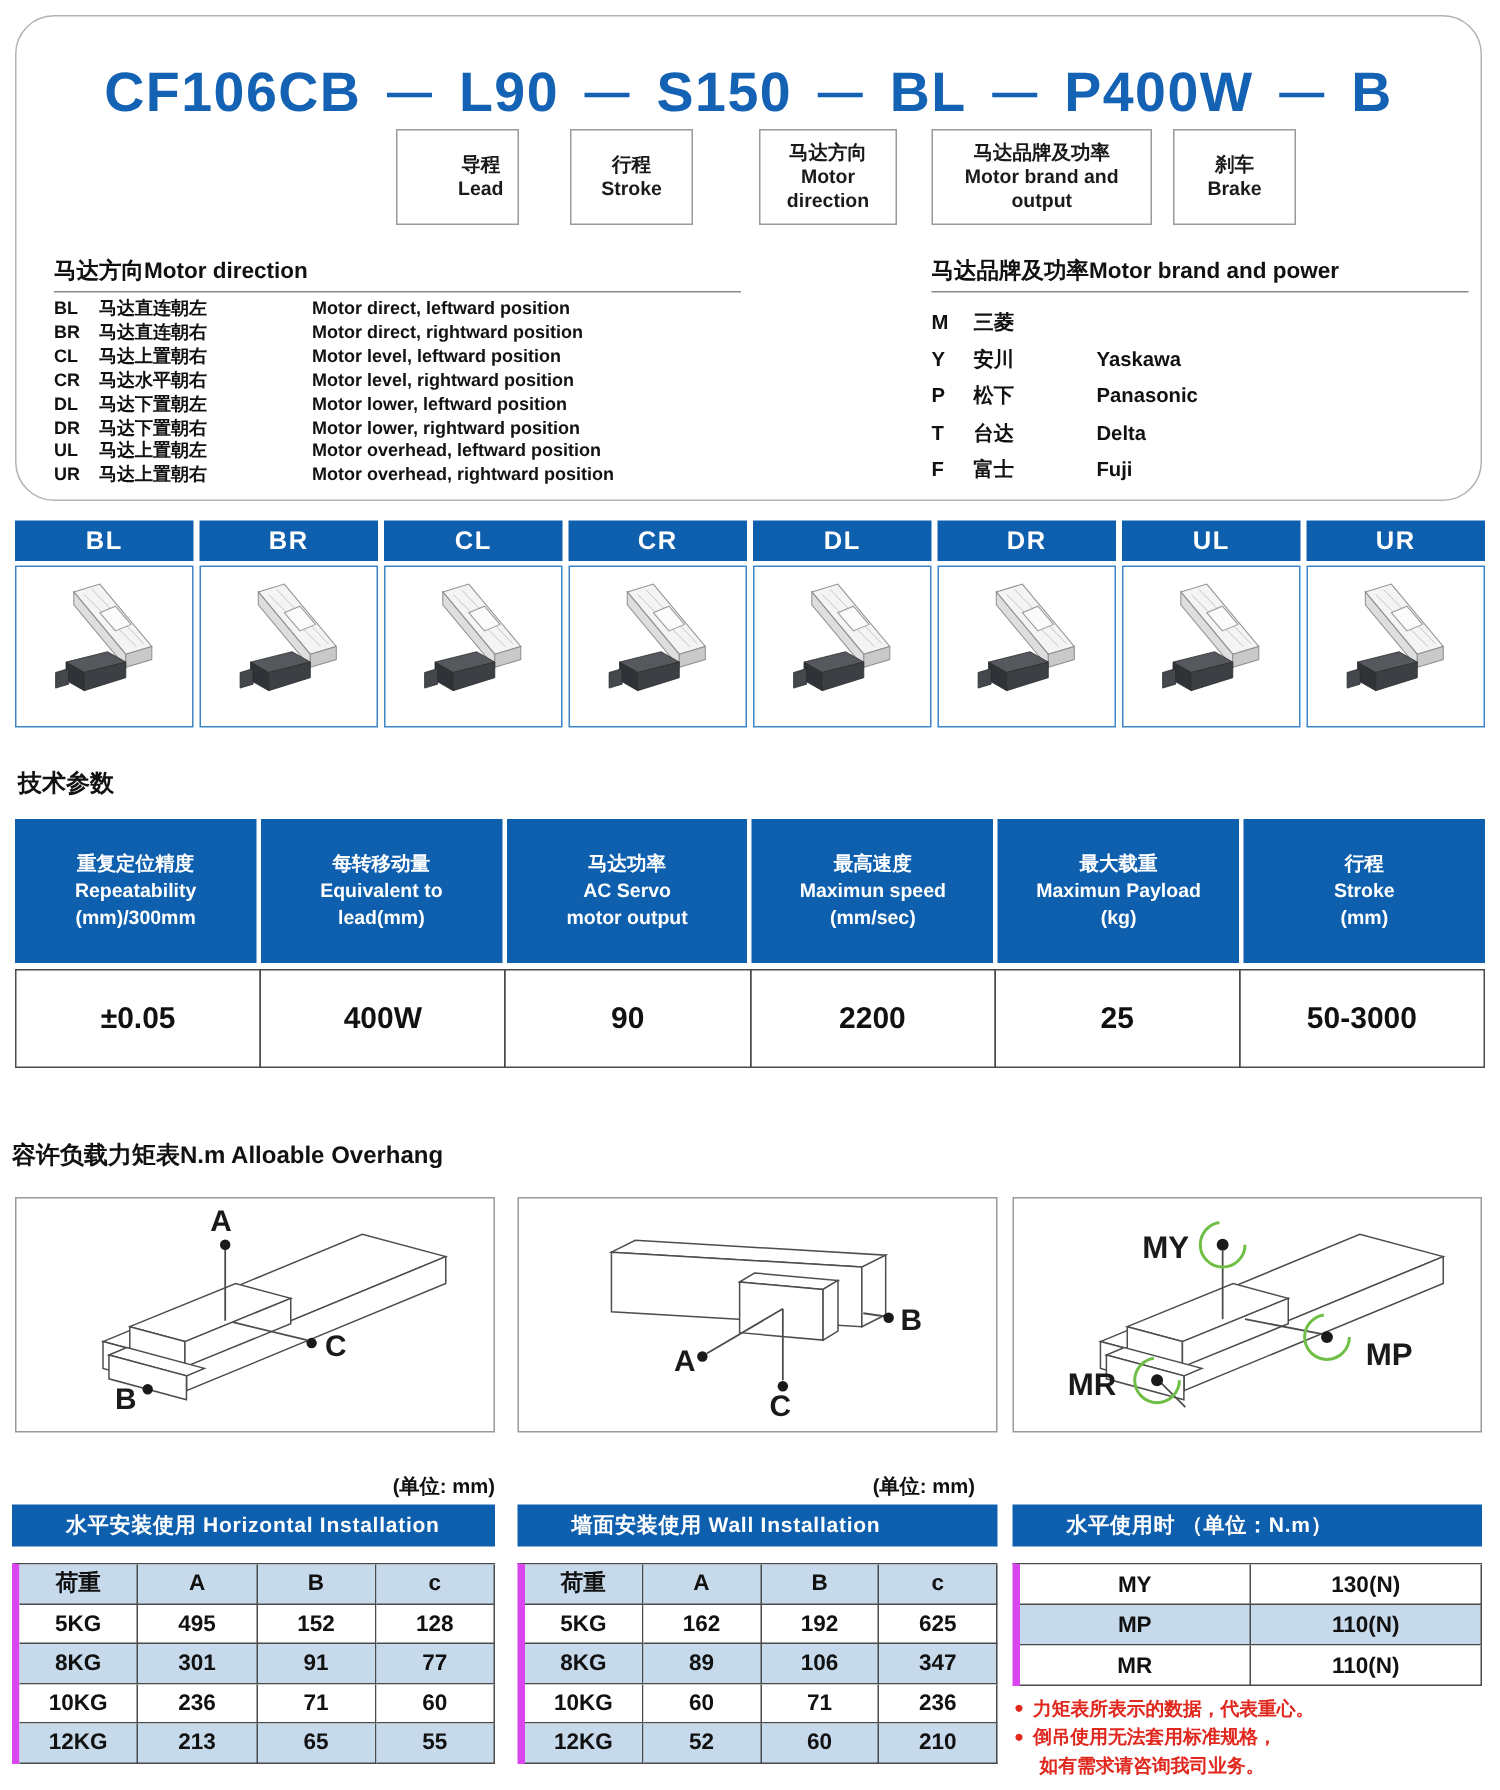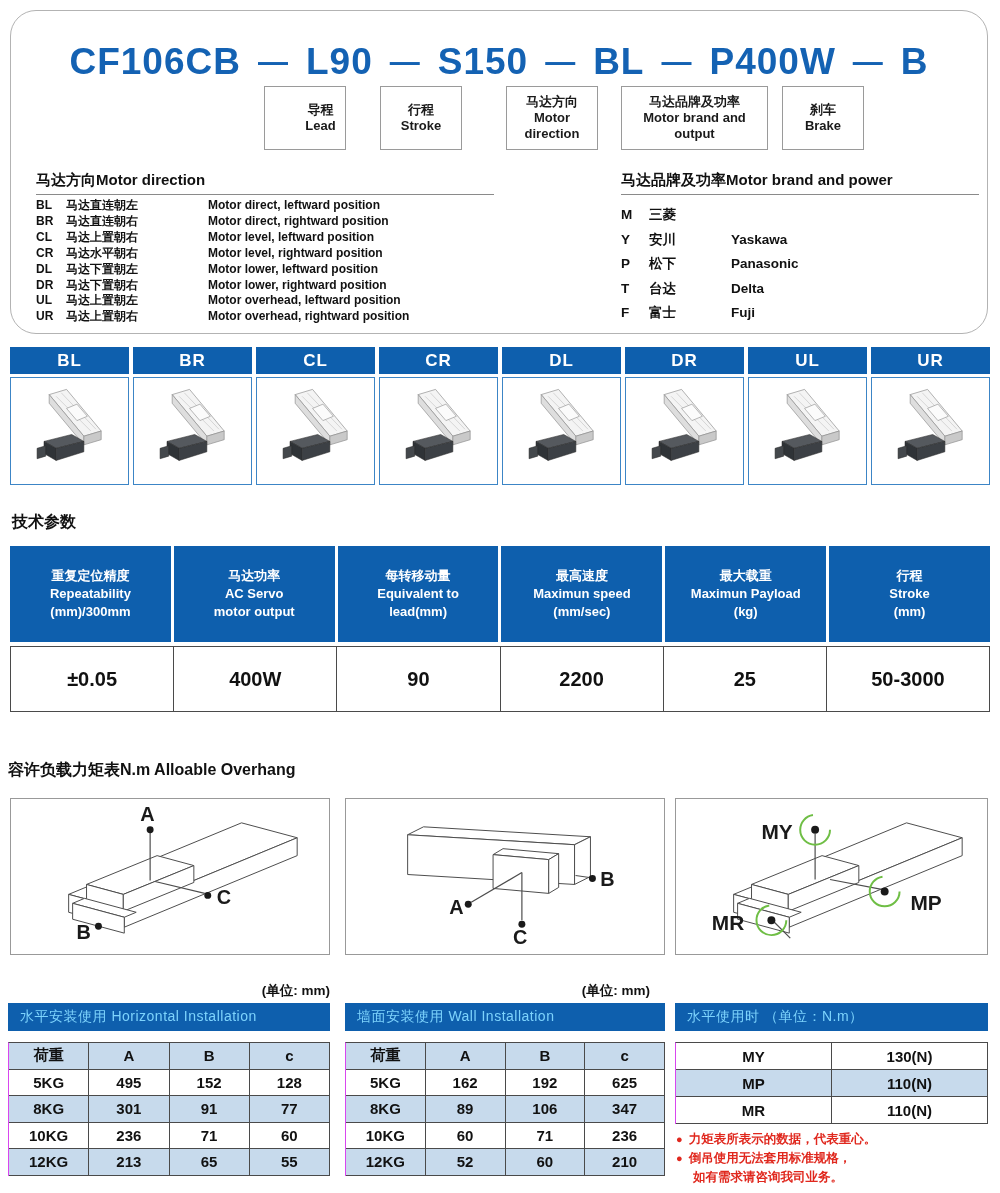--- a/index.html
+++ b/index.html
@@ -57,23 +57,23 @@
   .dlab { font:bold 20px "Liberation Sans","DejaVu Sans",sans-serif; fill:#1a1a1a; }
   .dlab2 { font:bold 21px "Liberation Sans","DejaVu Sans",sans-serif; fill:#1a1a1a; }
   .dot { fill:#1a1a1a; }
   .lead { stroke:#4d4d4d; stroke-width:1.2; fill:none; }
   .garc { fill:none; stroke:#6fbe45; stroke-width:2; stroke-dasharray:68 27; }
 
   .unit-label { position:absolute; top:982px; font-size:13.5px; font-weight:bold; color:#111; }
 
   
   .btable { position:absolute; top:1003px; }
-  .bt-title { height:28px; background:#0e5fad; color:#7dd3fc; font-size:14px; font-weight:normal;
-              display:flex; align-items:center; padding-left:12px; letter-spacing:.5px; }
-  .bt-grid { margin-top:11px; border-top:1px solid #4a4a4a; border-left:1px solid #d946ef; display:grid; }
+  .bt-title { height:28px; background:#0e5fad; color:#ffffff; font-size:14px; font-weight:bold;
+              display:flex; align-items:center; padding-left:36px; letter-spacing:.5px; }
+  .bt-grid { margin-top:11px; border-top:1px solid #4a4a4a; border-left:5px solid #d946ef; display:grid; }
   .g4 { grid-template-columns:1fr 1fr 1fr 1fr; }
   .g2 { grid-template-columns:1fr 1fr; }
   .bt-cell { border-right:1px solid #4a4a4a; border-bottom:1px solid #4a4a4a; height:26.5px;
              display:flex; align-items:center; justify-content:center; font-size:15px; font-weight:bold; }
   .g2 .bt-cell { height:27px; }
   .rA { background:#c7daec; }
   .rB { background:#ffffff; }
 
   
   .notes { position:absolute; left:676px; top:1130px; width:315px; color:#e0281e;
@@ -292,28 +292,28 @@
   <div class="section-title" style="left:12px;top:512px;">技术参数</div>
 
   <div class="tech-table">
     <div class="tech-head">
       <div class="tech-hcell">
         <span>重复定位精度</span>
           <span>Repeatability</span>
           <span>(mm)/300mm</span>
       </div>
       <div class="tech-hcell">
+        <span>每转移动量</span>
+          <span>Equivalent to</span>
+          <span>lead(mm)</span>
+      </div>
+      <div class="tech-hcell">
         <span>马达功率</span>
           <span>AC Servo</span>
           <span>motor output</span>
-      </div>
-      <div class="tech-hcell">
-        <span>每转移动量</span>
-          <span>Equivalent to</span>
-          <span>lead(mm)</span>
       </div>
       <div class="tech-hcell">
         <span>最高速度</span>
           <span>Maximun speed</span>
           <span>(mm/sec)</span>
       </div>
       <div class="tech-hcell">
         <span>最大载重</span>
           <span>Maximun Payload</span>
           <span>(kg)</span>

